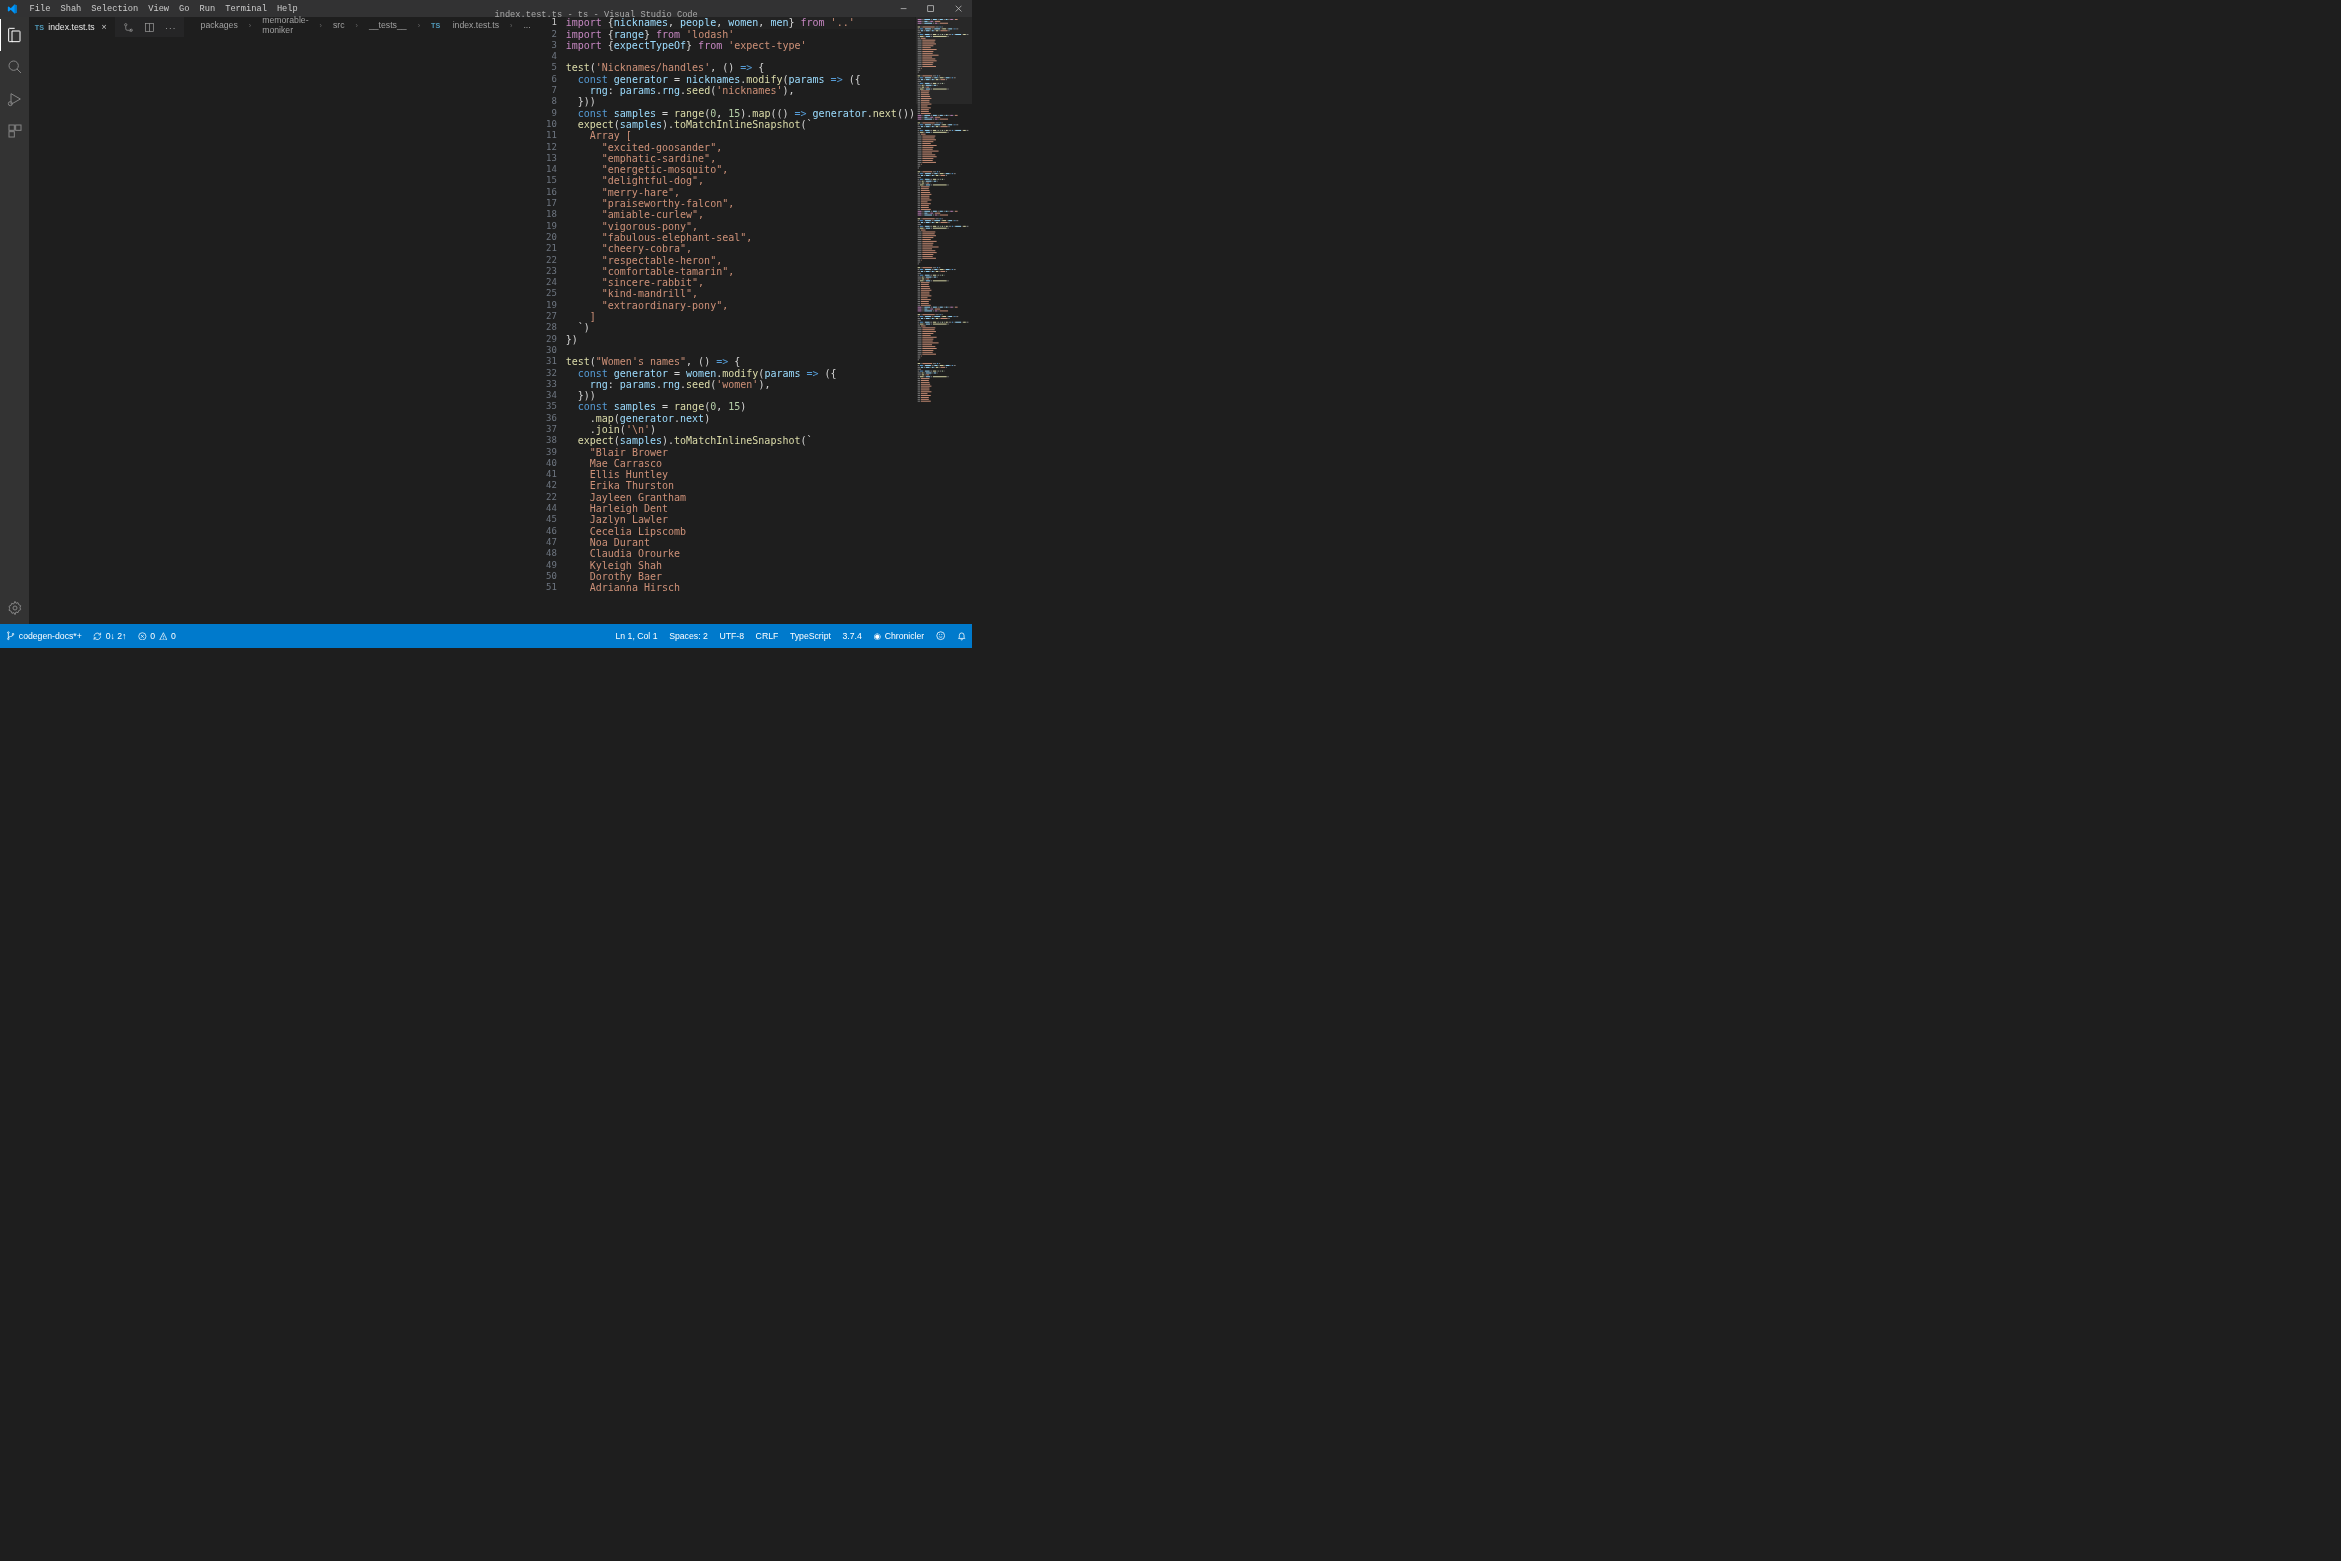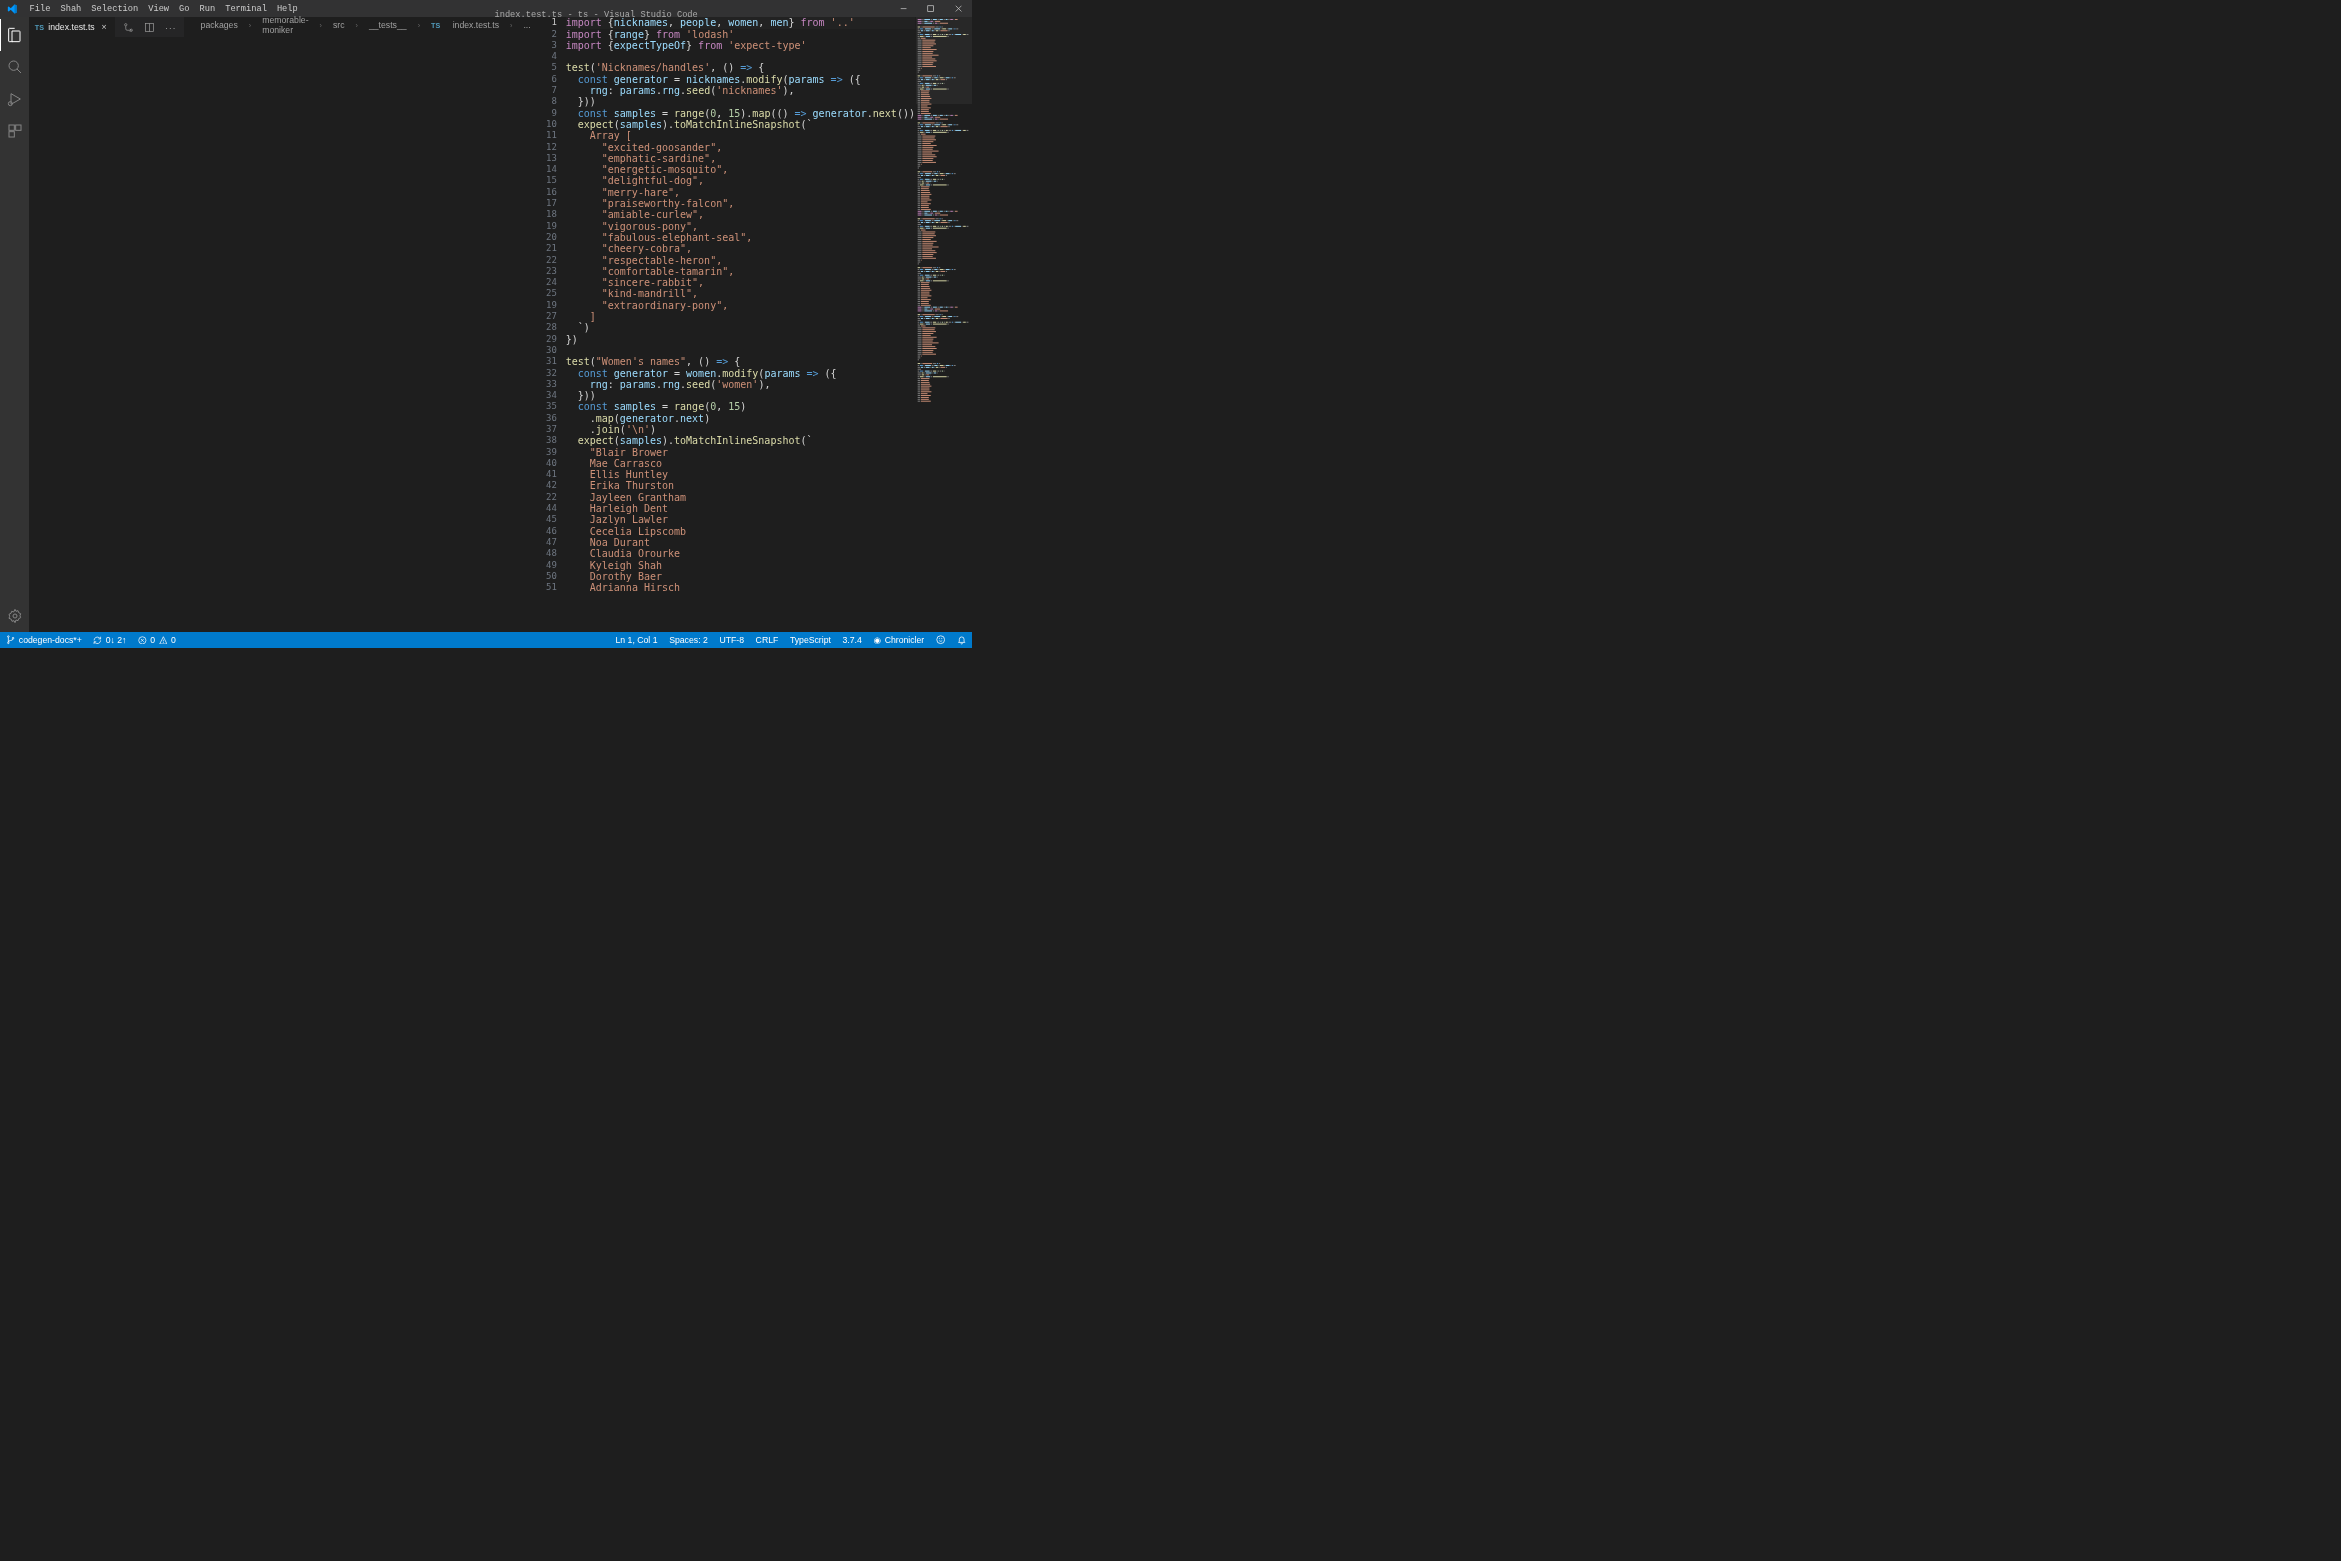--- a/index.html
+++ b/index.html
@@ -97,21 +97,21 @@
   overflow: hidden;
 }
 .code .cl { height: 11.3px; }
 .minimap {
   width: 80px;
   background: #1e1e1e;
   position: relative;
   border-left: 0.7px solid #1e1e1e;
 }
 .status-bar {
-  height: 16px;
+  height: 24px;
   background: #007acc;
   color: #ffffff;
   display: flex;
   align-items: center;
   font-size: 8.7px;
 }
 .status-bar .sb { padding: 0 5.8px; display:flex; align-items:center; gap:3.6px; }
 .status-bar .flex { flex: 1; }
 
 .tk-mag { color:#c586c0; }

